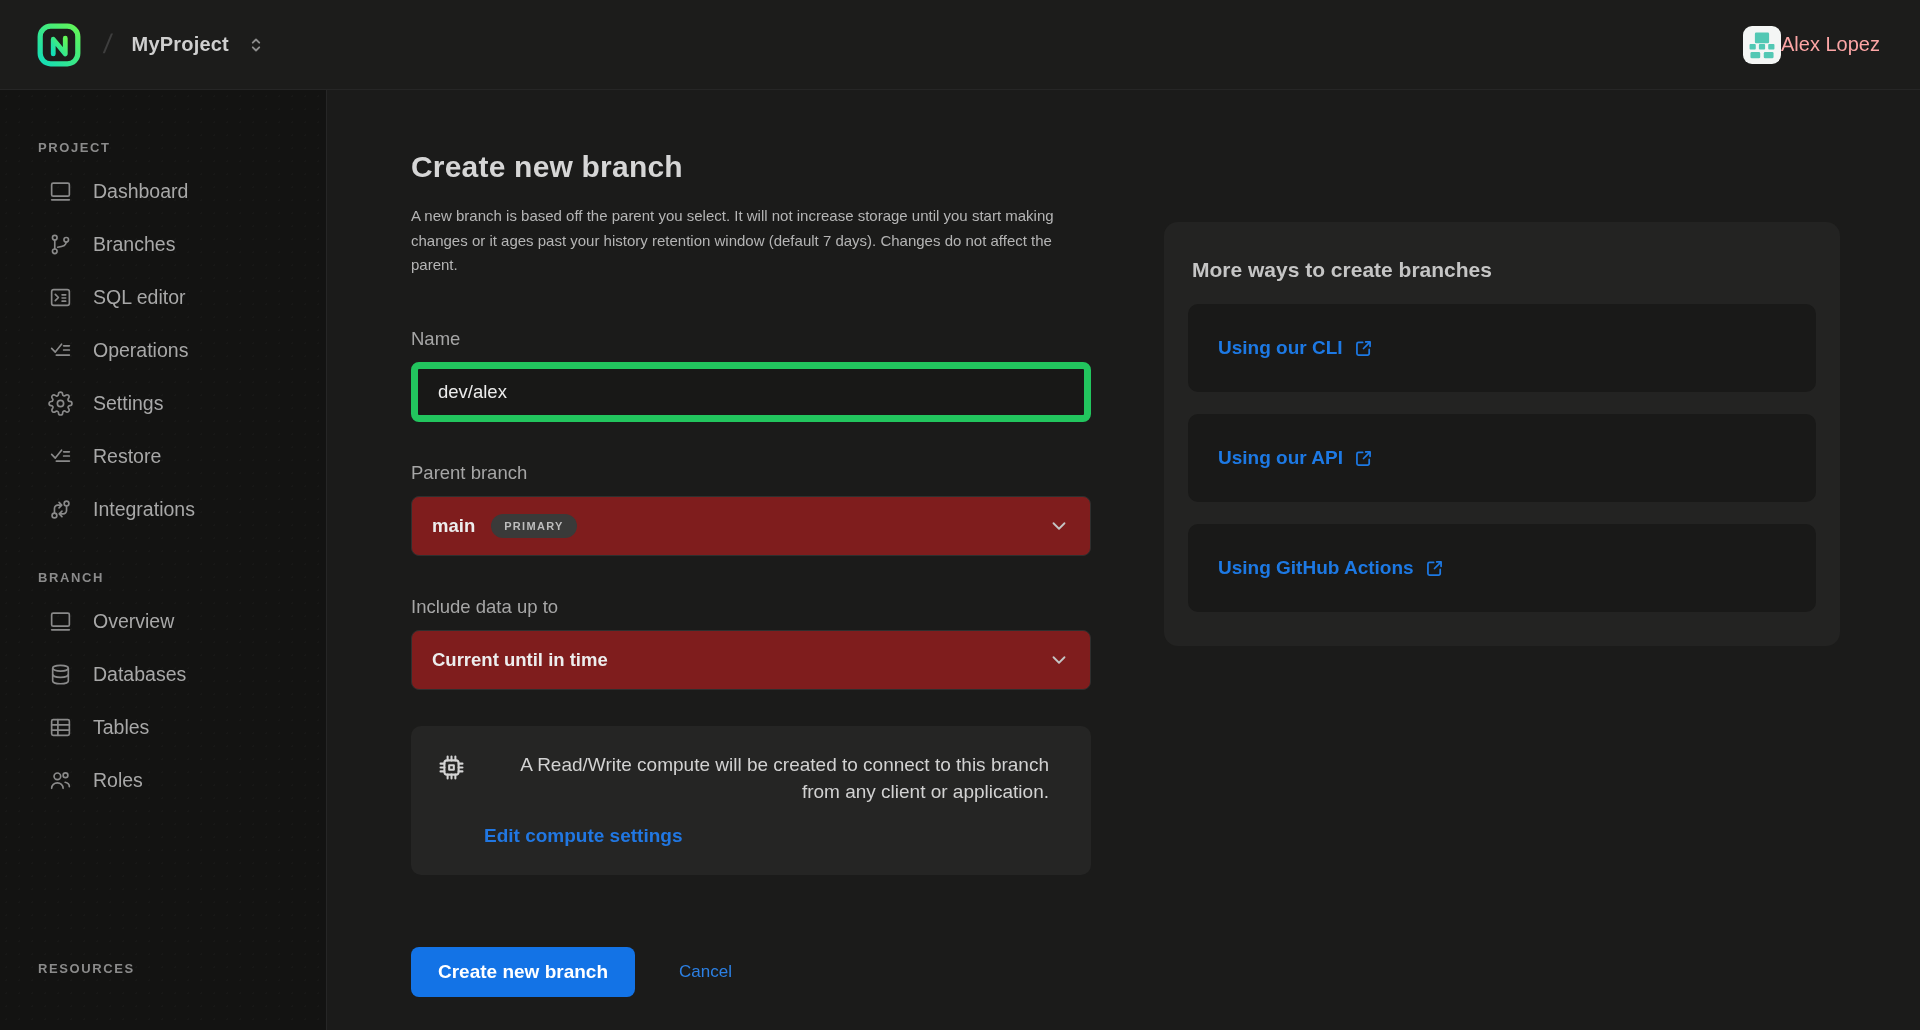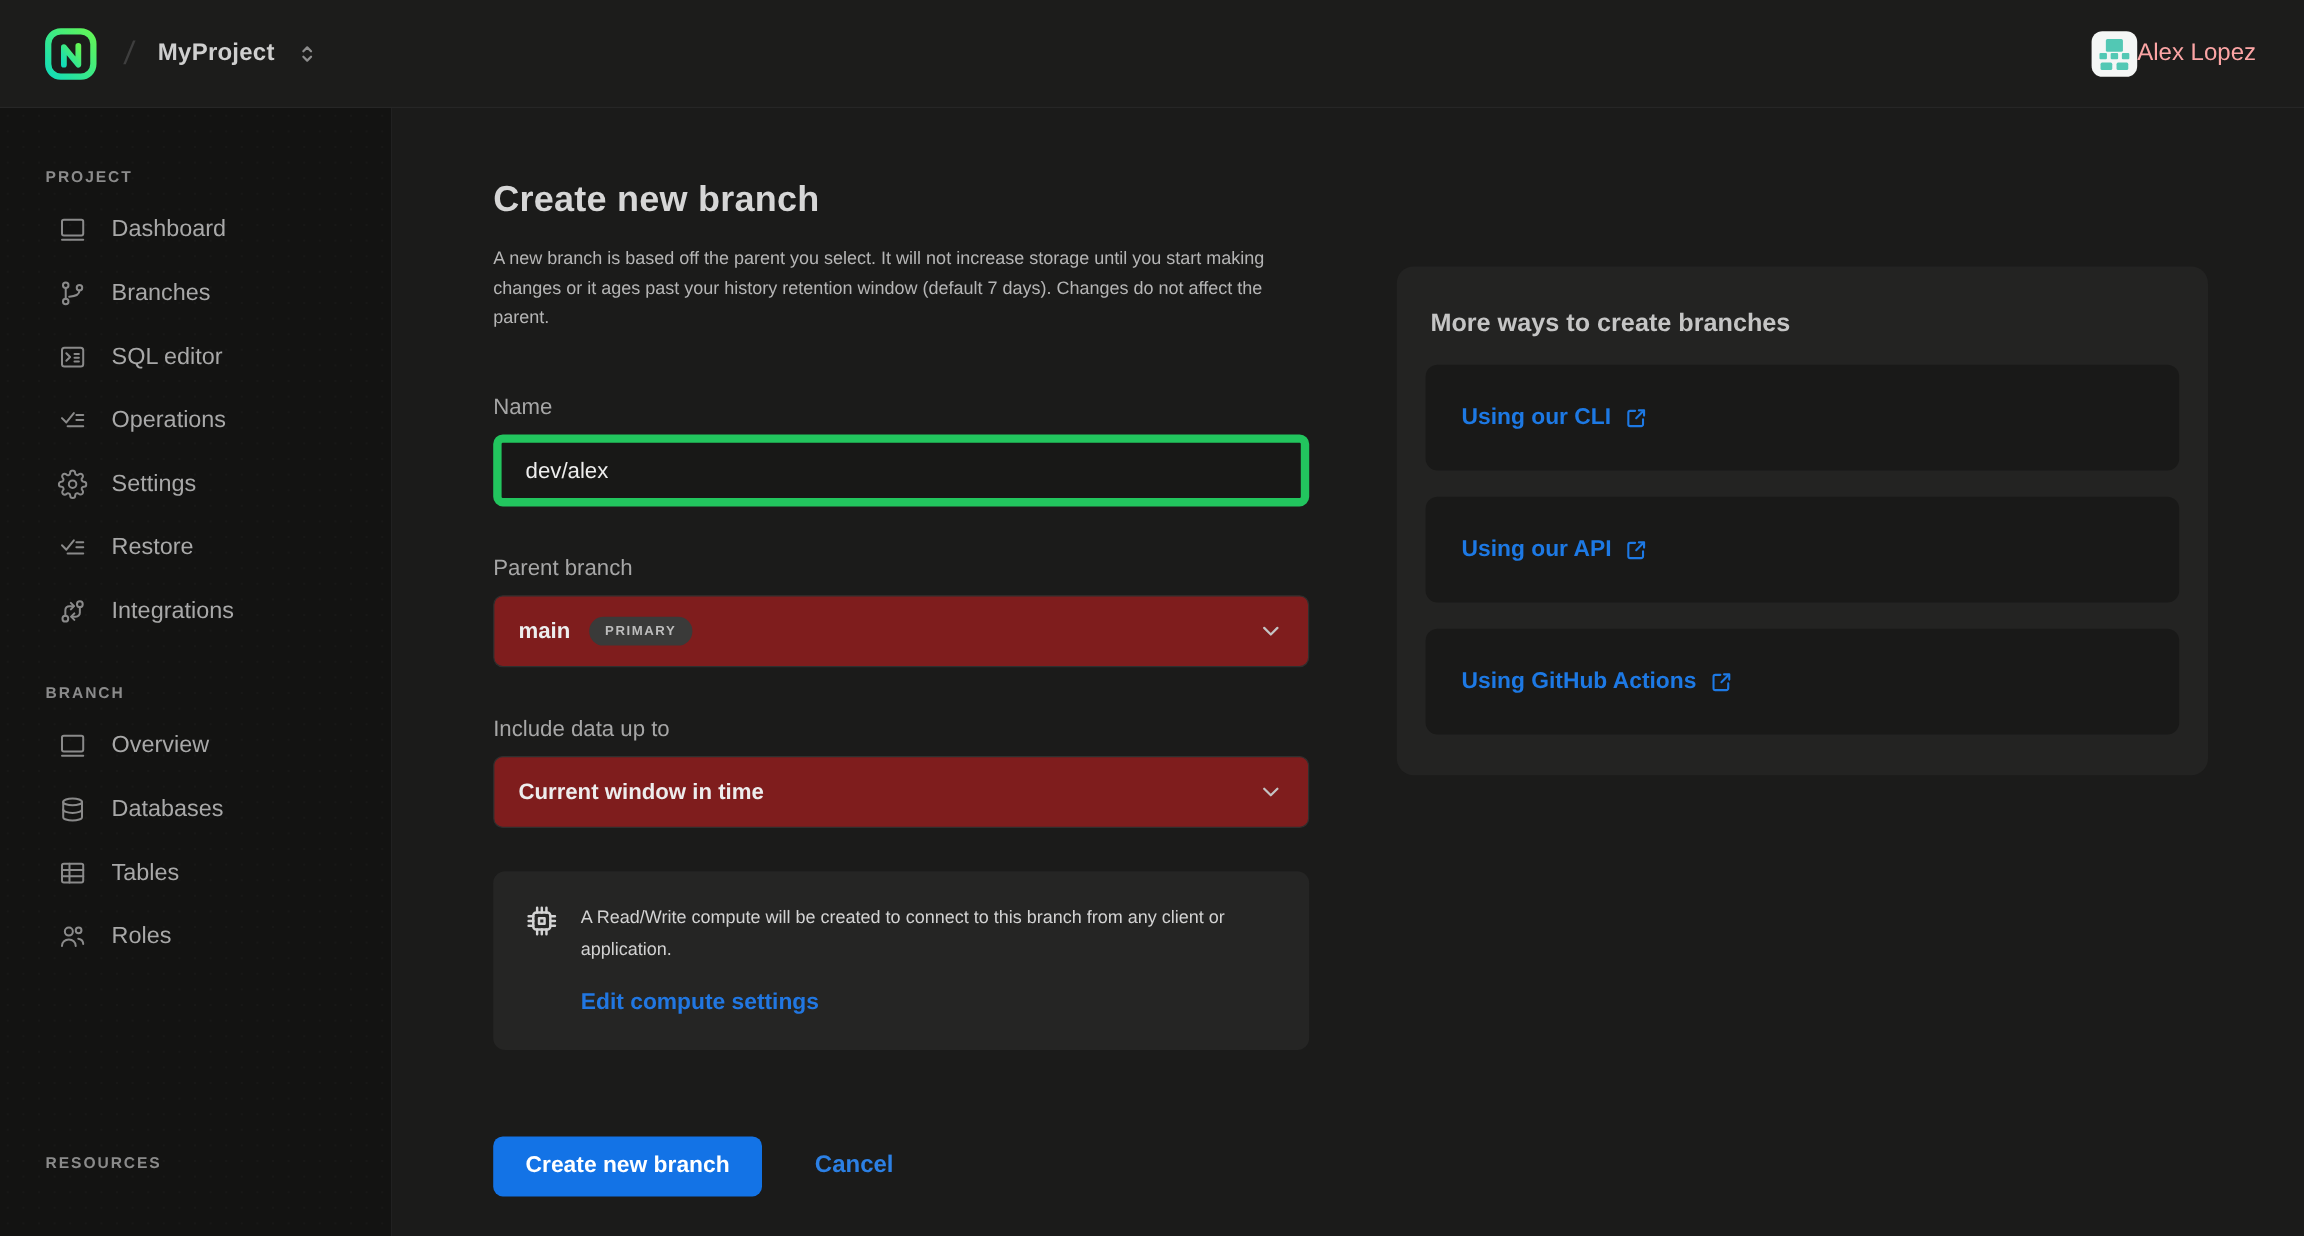--- a/index.html
+++ b/index.html
@@ -46,29 +46,29 @@
                 border-radius:8px; display:flex; align-items:center; padding:0 20px; cursor:pointer; }
   .select-value { color:#ededed; font-size:18.5px; font-weight:600; }
   .badge { margin-left:16px; background:#3a3a39; color:#bdbdbd; font-size:11px; font-weight:700;
            letter-spacing:1.3px; padding:6px 13px; border-radius:999px; }
   .select-spacer { flex:1; }
   .chevron { width:22px; height:22px; color:#c4c4c4; }
 
   .info-box { margin-top:36px; width:680px; background:#252524; border-radius:10px; padding:25px 28px 28px 25px; }
   .info-row { display:flex; }
   .chip-icon { width:31px; height:31px; color:#d4d4d4; flex:0 0 auto; margin-top:1px; }
-  .info-text { margin-left:17px; width:565px; color:#d2d2d2; font-size:15px; line-height:27px; }
+  .info-text { margin-left:17px; width:565px; color:#d2d2d2; font-size:19px; line-height:27px;text-align:right; }
   .info-link { display:inline-block; margin:20px 0 0 48px; color:#2177e2; font-size:19px; font-weight:700;
                text-decoration:none; cursor:pointer; }
 
   .actions { margin-top:72px; display:flex; align-items:center; }
   .primary-btn { height:50px; padding:0 27px; background:#1373e6; border:none; border-radius:8px;
                  color:#ffffff; font-size:19px; font-weight:700; font-family:"Liberation Sans", sans-serif;
                  cursor:pointer; }
-  .cancel-link { margin-left:44px; color:#2c80e4; font-size:20px; font-weight:700; text-decoration:none; cursor:pointer; }
+  .cancel-link { margin-left:44px; color:#2c80e4; font-size:17px; font-weight:400; text-decoration:none; cursor:pointer; }
 
   
   .aside-panel { position:absolute; left:837px; top:132px; width:676px; background:#232322;
                  border-radius:14px; padding:30px 24px 34px 24px; }
   .aside-title { margin:6px 0 0 4px; color:#c5c5c5; font-size:21px; font-weight:600; }
   .aside-card { margin-top:22px; height:88px; background:#191918; border-radius:10px;
                 display:flex; align-items:center; padding-left:30px; cursor:pointer; }
   .aside-link { display:flex; align-items:center; color:#1d79e4; font-size:19px; font-weight:700; text-decoration:none; }
   .ext-icon { width:21px; height:21px; margin-left:10px; color:#1d79e4; }
 </style>
@@ -240,21 +240,21 @@
         <span class="select-value">main</span>
         <span class="badge">PRIMARY</span>
         <span class="select-spacer"></span>
         <svg class="chevron" viewBox="0 0 24 24" fill="none" stroke="currentColor" stroke-width="2" stroke-linecap="round" stroke-linejoin="round">
             <path d="M6 9l6 6 6-6"></path>
           </svg>
       </div>
 
       <div class="field-label mt40">Include data up to</div>
       <div class="select-box">
-        <span class="select-value">Current window in time</span>
+        <span class="select-value">Current until in time</span>
         <span class="select-spacer"></span>
         <svg class="chevron" viewBox="0 0 24 24" fill="none" stroke="currentColor" stroke-width="2" stroke-linecap="round" stroke-linejoin="round">
             <path d="M6 9l6 6 6-6"></path>
           </svg>
       </div>
 
       <div class="info-box">
         <div class="info-row">
           <svg class="chip-icon" viewBox="0 0 24 24" fill="none" stroke="currentColor" stroke-width="1.6" stroke-linecap="round" stroke-linejoin="round">
             <rect x="6.5" y="6.5" width="11" height="11" rx="2"></rect>

